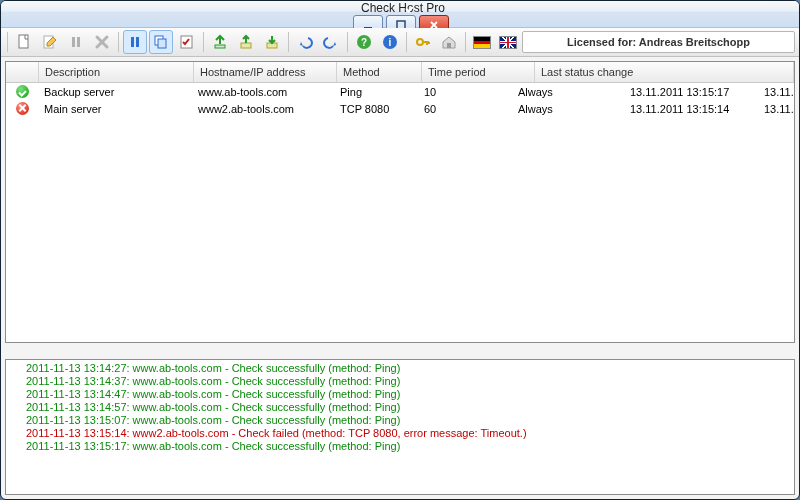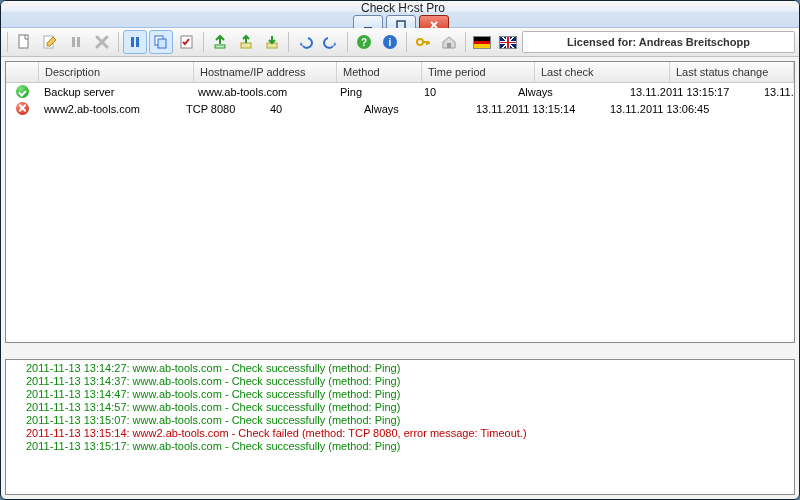--- a/index.html
+++ b/index.html
@@ -248,43 +248,43 @@
 
   <div class="content">
 
     <div class="pane top">
       <div class="thead">
         <div class="th c-icon"></div>
         <div class="th c-desc">Description</div>
         <div class="th c-host">Hostname/IP address</div>
         <div class="th c-meth">Method</div>
         <div class="th c-per">Time period</div>
-        <div class="th c-last">Last check</div>
         <div class="th c-chg">Last status change</div>
       </div>
       <div class="tbody" id="tbody">
           <div class="trow">
             <div class="td c-icon">
               <span class="st-ok"></span>
             </div>
             <div class="td c-desc">Backup server</div>
             <div class="td c-host">www.ab-tools.com</div>
             <div class="td c-meth">Ping</div>
             <div class="td c-int">10</div>
             <div class="td c-per">Always</div>
             <div class="td c-last">13.11.2011 13:15:17</div>
             <div class="td c-chg">13.11.2011 13:07:00</div>
           </div>
           <div class="trow">
             <div class="td c-icon">
               <span class="st-err"></span>
             </div>
+            <div class="td c-desc">Main server</div>
             <div class="td c-host">www2.ab-tools.com</div>
             <div class="td c-meth">TCP 8080</div>
-            <div class="td c-int">40</div>
+            <div class="td c-int">60</div>
             <div class="td c-per">Always</div>
             <div class="td c-last">13.11.2011 13:15:14</div>
             <div class="td c-chg">13.11.2011 13:06:45</div>
           </div>
         </div>
     </div>
 
     <div class="pane bottom" id="logpane">
         <div class="log-line">2011-11-13 13:14:27: www.ab-tools.com - Check successfully (method: Ping)</div>
         <div class="log-line">2011-11-13 13:14:37: www.ab-tools.com - Check successfully (method: Ping)</div>

